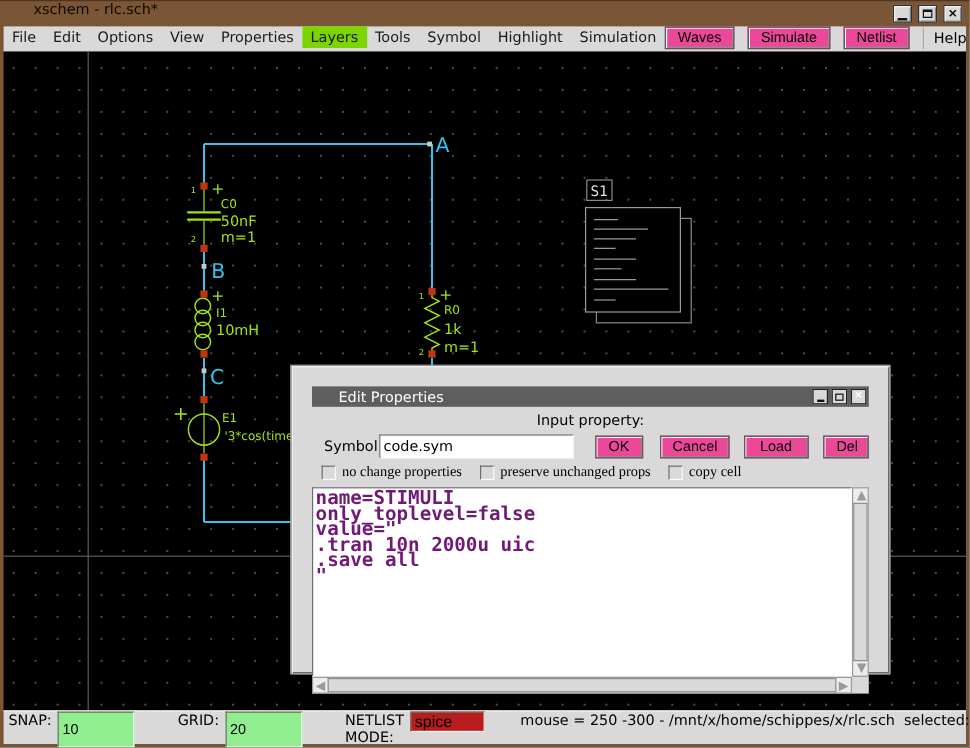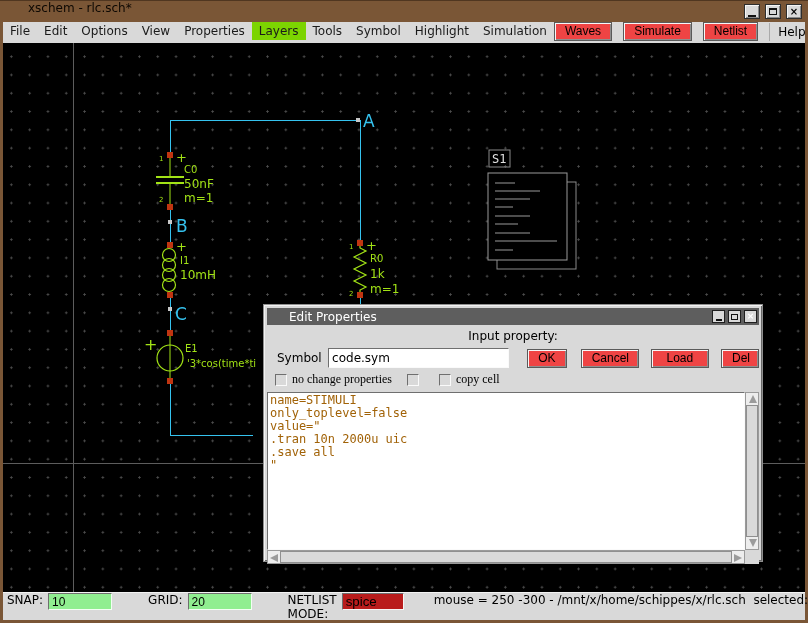--- a/index.html
+++ b/index.html
@@ -17,40 +17,40 @@
             display:flex; align-items:center; justify-content:center; font-size:10px; font-weight:bold; line-height:1; }
   .glyph-min { width:8px; height:2px; background:#111; margin-top:8px; }
   .glyph-max { width:8px; height:7px; border:1px solid #111; border-top:2px solid #111; }
 
   
   .menubar { position:absolute; left:3px; top:22px; width:802px; height:21px; background:#d9d9d9;
              display:flex; align-items:flex-start; }
   .menu-item { padding:2px 7px; font-size:12px; color:#1a1a1a; white-space:nowrap; }
   .menu-item.active { background:#7cd401; }
   .menu-right { margin-left:auto; display:flex; align-items:center; gap:11px; margin-right:4px; }
-  .tk-btn { background:#ef4444; border:1px solid #5a5a5a;
+  .tk-btn { background:#ec4899; border:1px solid #5a5a5a;
             box-shadow: inset 1px 1px 0 #f7f7f7, inset -1px -1px 0 #8f8f8f;
             padding:1px 10px 2px; font-size:12px; white-space:nowrap; }
   .menu-help { padding:2px 4px 2px 8px; border-left:1px solid #aaa; }
 
   
   .canvas { position:absolute; left:3px; top:43px; width:802px; height:549px;
             background-color:#000;
             background-image: radial-gradient(circle, #4d4d4d 0.9px, transparent 1.3px);
             background-size: 18.3px 18.3px; background-position: 17.5px 4.5px; overflow:hidden; }
   .axis-v { position:absolute; left:70px; top:0; width:1px; height:549px; background:#5d5d5d; }
   .axis-h { position:absolute; left:0; top:420px; width:802px; height:1px; background:#5d5d5d; }
   svg text { font-family:"DejaVu Sans", sans-serif; }
   svg .mono { font-family:"DejaVu Sans Mono", monospace; }
 
   
-  .dialog { position:absolute; left:260px; top:261px; width:500px; height:258px;
+  .dialog { position:absolute; left:239px; top:261px; width:500px; height:258px;
             background:#d9d9d9; border:1px solid #8f8f8f;
             box-shadow: inset 1px 1px 0 #f2f2f2, inset -1px -1px 0 #696969;
-            padding:3px; }
+            padding:17px; }
   .dlg-title { height:17px; background:#5e5e5e; color:#fff; display:flex; align-items:center;
                padding-left:22px; font-size:12px; position:relative; }
   .dlg-btns { position:absolute; right:2px; top:2px; display:flex; gap:3px; }
   .dlg-btn { width:13px; height:13px; background:#d9d9d9; border:1px solid #1e1e1e;
              display:flex; align-items:center; justify-content:center; font-size:9px; font-weight:bold; line-height:1; }
   .dlg-glyph-min { width:6px; height:2px; background:#111; margin-top:6px; }
   .dlg-glyph-max { width:7px; height:6px; border:1px solid #111; }
   .dlg-subtitle { text-align:center; padding:4px 0 3px; font-size:12px; }
   .symbol-row { display:flex; align-items:center; height:24px; }
   .symbol-label { margin-left:10px; width:52px; font-size:12px; }
@@ -62,39 +62,39 @@
   .load-btn { margin-left:12px; width:59px; text-align:center; }
   .del-btn { margin-left:12px; width:38px; text-align:center; }
   .check-row { display:flex; align-items:center; height:19px; font-size:12px;font-family:Liberation Serif, serif; }
   .checkbox { width:12px; height:12px; background:#d9d9d9; border:1px solid;
               border-color:#6f6f6f #fafafa #fafafa #6f6f6f; margin-right:5px; flex:0 0 auto; }
   .cb1 { margin-left:8px; } .cb2 { margin-left:15px; } .cb3 { margin-left:15px; }
   .textwrap { margin-top:3px; display:grid; grid-template-columns:1fr 14px; grid-template-rows:1fr 14px;
               height:172px; }
   .props-text { width:100%; height:100%; resize:none; overflow:hidden; white-space:pre;
                 background:#fff; border:1px solid; border-color:#6f6f6f #fafafa #fafafa #6f6f6f;
-                font-family:"DejaVu Sans Mono", monospace; font-size:12px; line-height:13px; padding:1px 2px;
-                color:#a16207; }
+                font-family:"DejaVu Sans Mono", monospace; font-size:16px; line-height:13px; padding:1px 2px;
+                color:#701a75;font-weight:bold; }
   .sb { position:relative; background:#ededed; border:1px solid #9a9a9a; }
   .sb-v { } .sb-h { }
   .sb-thumb { position:absolute; background:#d9d9d9; border:1px solid #8f8f8f; }
   .sb-v .sb-thumb { left:0; right:0; top:12px; bottom:12px; }
   .sb-h .sb-thumb { top:0; bottom:0; left:12px; right:12px; }
   .arr { position:absolute; width:0; height:0; }
   .arr-up    { left:3px; top:2px;    border-left:4px solid transparent; border-right:4px solid transparent; border-bottom:8px solid #9b9b9b; }
   .arr-down  { left:3px; bottom:2px; border-left:4px solid transparent; border-right:4px solid transparent; border-top:8px solid #9b9b9b; }
   .arr-left  { left:2px; top:3px;    border-top:4px solid transparent; border-bottom:4px solid transparent; border-right:8px solid #9b9b9b; }
   .arr-right { right:2px; top:3px;   border-top:4px solid transparent; border-bottom:4px solid transparent; border-left:8px solid #9b9b9b; }
   .sb-corner { background:#d9d9d9; }
 
   
   .statusbar { position:absolute; left:3px; top:592px; width:802px; height:28px; background:#d9d9d9;
                border-top:1px solid #f2f2f2; display:flex; align-items:flex-start; font-size:12px; }
   .green-entry { background:#90ee90; border:1px solid; border-color:#6f6f6f #f2fff2 #f2fff2 #6f6f6f;
-                 height:17px; padding:1px 3px; font-size:12px; }
+                 height:30px; padding:1px 3px; font-size:12px; }
   .snap-label { margin-left:4px; }
   .snap-entry { margin-left:5px; width:64px; }
   .grid-label { margin-left:36px; }
   .grid-entry { margin-left:5px; width:64px; }
   .netlist-label { margin-left:36px; }
   .netlist-entry { margin-left:5px; width:62px; background:#b91c1c; border:1px solid;
                    border-color:#6f6f6f #f5f5f5 #f5f5f5 #6f6f6f; height:17px; padding:1px 3px; }
   .mouse-info { margin-left:30px; white-space:pre; }
 </style>
 </head>
@@ -262,20 +262,21 @@
         <button class="tk-btn ok-btn">OK</button>
         <button class="tk-btn cancel-btn">Cancel</button>
         <button class="tk-btn load-btn">Load</button>
         <button class="tk-btn del-btn">Del</button>
       </div>
 
       <div class="check-row">
         <div class="checkbox cb1"></div>
         <span>no change properties</span>
         <div class="checkbox cb2"></div>
+        <span>preserve unchanged props</span>
         <div class="checkbox cb3"></div>
         <span>copy cell</span>
       </div>
 
       <div class="textwrap">
         <textarea class="props-text" spellcheck="false" style="">name=STIMULI
 only_toplevel=false
 value="
 .tran 10n 2000u uic
 .save all

